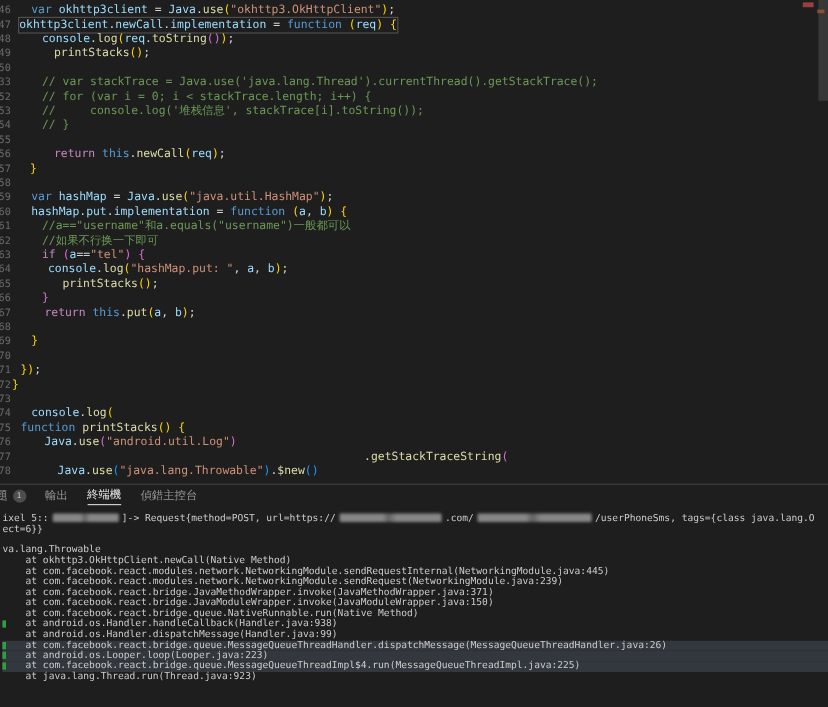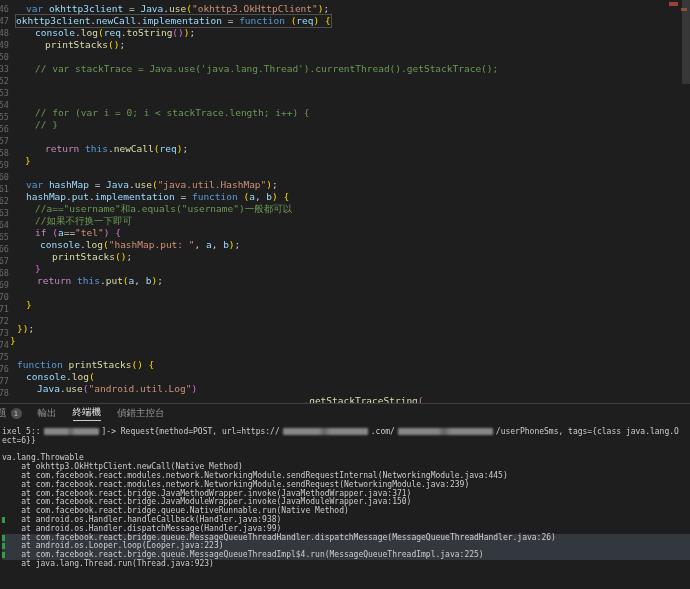--- a/index.html
+++ b/index.html
@@ -76,43 +76,44 @@
         <div class="ln">77</div>
         <div class="ln">78</div>
       </div>
     <div class="code" id="code">
         <div class="code-line" style="padding-left: 16px;"><span class="code-text"><span class="tk-k">var </span><span class="tk-v">okhttp3client</span><span class="tk-p"> = </span><span class="tk-v">Java</span><span class="tk-p">.</span><span class="tk-f">use</span><span class="tk-b">(</span><span class="tk-s">"okhttp3.OkHttpClient"</span><span class="tk-b">)</span><span class="tk-p">;</span></span></div>
         <div class="code-line" style="padding-left: 6px;"><span class="code-text boxed"><span class="tk-v">okhttp3client</span><span class="tk-p">.</span><span class="tk-v">newCall</span><span class="tk-p">.</span><span class="tk-v">implementation</span><span class="tk-p"> = </span><span class="tk-k">function</span><span class="tk-p"> </span><span class="tk-b">(</span><span class="tk-v">req</span><span class="tk-b">)</span><span class="tk-b"> {</span></span></div>
         <div class="code-line" style="padding-left: 25px;"><span class="code-text"><span class="tk-v">console</span><span class="tk-p">.</span><span class="tk-f">log</span><span class="tk-b">(</span><span class="tk-v">req</span><span class="tk-p">.</span><span class="tk-f">toString</span><span class="tk-b2">()</span><span class="tk-b">)</span><span class="tk-p">;</span></span></div>
         <div class="code-line" style="padding-left: 35px;"><span class="code-text"><span class="tk-f">printStacks</span><span class="tk-b">()</span><span class="tk-p">;</span></span></div>
         <div class="code-line" style="padding-left: 0px;"><span class="code-text">&nbsp;</span></div>
         <div class="code-line" style="padding-left: 25px;"><span class="code-text"><span class="tk-m">// var stackTrace = Java.use('java.lang.Thread').currentThread().getStackTrace();</span></span></div>
-        <div class="code-line" style="padding-left: 25px; margin-top: 32px;"><span class="code-text"><span class="tk-m">// for (var i = 0; i &lt; stackTrace.length; i++) {</span></span></div>
+        <div class="code-line" style="padding-left: 25px;"><span class="code-text"><span class="tk-m">// for (var i = 0; i &lt; stackTrace.length; i++) {</span></span></div>
+        <div class="code-line" style="padding-left: 25px;"><span class="code-text"><span class="tk-m">//     console.log('堆栈信息', stackTrace[i].toString());</span></span></div>
         <div class="code-line" style="padding-left: 25px;"><span class="code-text"><span class="tk-m">// }</span></span></div>
         <div class="code-line" style="padding-left: 0px;"><span class="code-text">&nbsp;</span></div>
         <div class="code-line" style="padding-left: 35px;"><span class="code-text"><span class="tk-c">return</span><span class="tk-p"> </span><span class="tk-k">this</span><span class="tk-p">.</span><span class="tk-f">newCall</span><span class="tk-b">(</span><span class="tk-v">req</span><span class="tk-b">)</span><span class="tk-p">;</span></span></div>
         <div class="code-line" style="padding-left: 15px;"><span class="code-text"><span class="tk-b">}</span></span></div>
         <div class="code-line" style="padding-left: 0px;"><span class="code-text">&nbsp;</span></div>
         <div class="code-line" style="padding-left: 16px;"><span class="code-text"><span class="tk-k">var </span><span class="tk-v">hashMap</span><span class="tk-p"> = </span><span class="tk-v">Java</span><span class="tk-p">.</span><span class="tk-f">use</span><span class="tk-b">(</span><span class="tk-s">"java.util.HashMap"</span><span class="tk-b">)</span><span class="tk-p">;</span></span></div>
         <div class="code-line" style="padding-left: 16px;"><span class="code-text"><span class="tk-v">hashMap</span><span class="tk-p">.</span><span class="tk-v">put</span><span class="tk-p">.</span><span class="tk-v">implementation</span><span class="tk-p"> = </span><span class="tk-k">function</span><span class="tk-p"> </span><span class="tk-b">(</span><span class="tk-v">a</span><span class="tk-p">, </span><span class="tk-v">b</span><span class="tk-b">)</span><span class="tk-b"> {</span></span></div>
         <div class="code-line" style="padding-left: 25px;"><span class="code-text"><span class="tk-m">//a=="username"和a.equals("username")一般都可以</span></span></div>
         <div class="code-line" style="padding-left: 25px;"><span class="code-text"><span class="tk-m">//如果不行换一下即可</span></span></div>
         <div class="code-line" style="padding-left: 25px;"><span class="code-text"><span class="tk-c">if</span><span class="tk-p"> </span><span class="tk-b2">(</span><span class="tk-v">a</span><span class="tk-p">==</span><span class="tk-s">"tel"</span><span class="tk-b2">)</span><span class="tk-b2"> {</span></span></div>
         <div class="code-line" style="padding-left: 30px;"><span class="code-text"><span class="tk-v">console</span><span class="tk-p">.</span><span class="tk-f">log</span><span class="tk-b">(</span><span class="tk-s">"hashMap.put: "</span><span class="tk-p">, </span><span class="tk-v">a</span><span class="tk-p">, </span><span class="tk-v">b</span><span class="tk-b">)</span><span class="tk-p">;</span></span></div>
         <div class="code-line" style="padding-left: 42px;"><span class="code-text"><span class="tk-f">printStacks</span><span class="tk-b">()</span><span class="tk-p">;</span></span></div>
         <div class="code-line" style="padding-left: 25px;"><span class="code-text"><span class="tk-b2">}</span></span></div>
         <div class="code-line" style="padding-left: 27px;"><span class="code-text"><span class="tk-c">return</span><span class="tk-p"> </span><span class="tk-k">this</span><span class="tk-p">.</span><span class="tk-f">put</span><span class="tk-b">(</span><span class="tk-v">a</span><span class="tk-p">, </span><span class="tk-v">b</span><span class="tk-b">)</span><span class="tk-p">;</span></span></div>
         <div class="code-line" style="padding-left: 0px;"><span class="code-text">&nbsp;</span></div>
         <div class="code-line" style="padding-left: 16px;"><span class="code-text"><span class="tk-b">}</span></span></div>
         <div class="code-line" style="padding-left: 0px;"><span class="code-text">&nbsp;</span></div>
         <div class="code-line" style="padding-left: 7px;"><span class="code-text"><span class="tk-b">})</span><span class="tk-p">;</span></span></div>
         <div class="code-line" style="padding-left: 0px;"><span class="code-text"><span class="tk-b">}</span></span></div>
         <div class="code-line" style="padding-left: 0px;"><span class="code-text">&nbsp;</span></div>
+        <div class="code-line" style="padding-left: 16px;"><span class="code-text"><span class="tk-v">console</span><span class="tk-p">.</span><span class="tk-f">log</span><span class="tk-b">(</span></span></div>
         <div class="code-line" style="padding-left: 7px;"><span class="code-text"><span class="tk-k">function</span><span class="tk-p"> </span><span class="tk-f">printStacks</span><span class="tk-b">()</span><span class="tk-b"> {</span></span></div>
-        <div class="code-line" style="padding-left: 16px;"><span class="code-text"><span class="tk-v">console</span><span class="tk-p">.</span><span class="tk-f">log</span><span class="tk-b">(</span></span></div>
         <div class="code-line" style="padding-left: 27px;"><span class="code-text"><span class="tk-v">Java</span><span class="tk-p">.</span><span class="tk-f">use</span><span class="tk-b2">(</span><span class="tk-s">"android.util.Log"</span><span class="tk-b2">)</span></span></div>
         <div class="code-line" style="padding-left: 27px; text-align: center;"><span class="code-text"><span class="tk-p">.</span><span class="tk-f">getStackTraceString</span><span class="tk-b2">(</span></span></div>
         <div class="code-line" style="padding-left: 38px;"><span class="code-text"><span class="tk-v">Java</span><span class="tk-p">.</span><span class="tk-f">use</span><span class="tk-b3">(</span><span class="tk-s">"java.lang.Throwable"</span><span class="tk-b3">)</span><span class="tk-p">.</span><span class="tk-f">$new</span><span class="tk-b3">()</span></span></div>
       </div>
     <div class="scrollbar">
       <div class="thumb"></div>
     </div>
     <div class="mm mm1"></div>
     <div class="mm mm2"></div>
   </div>

